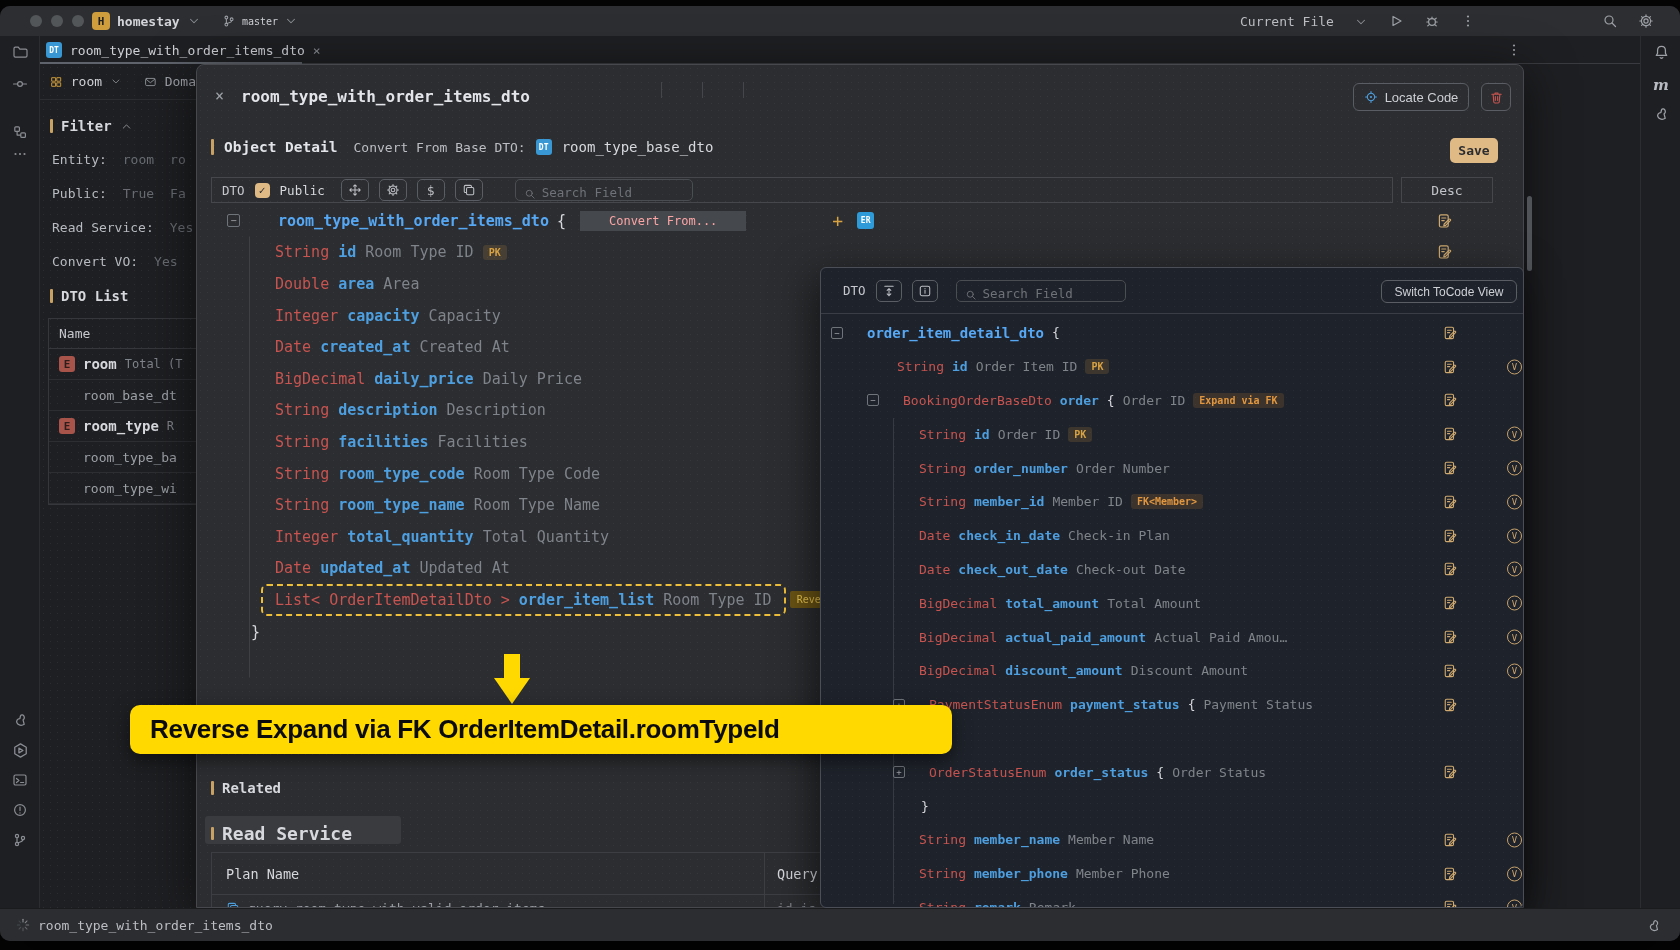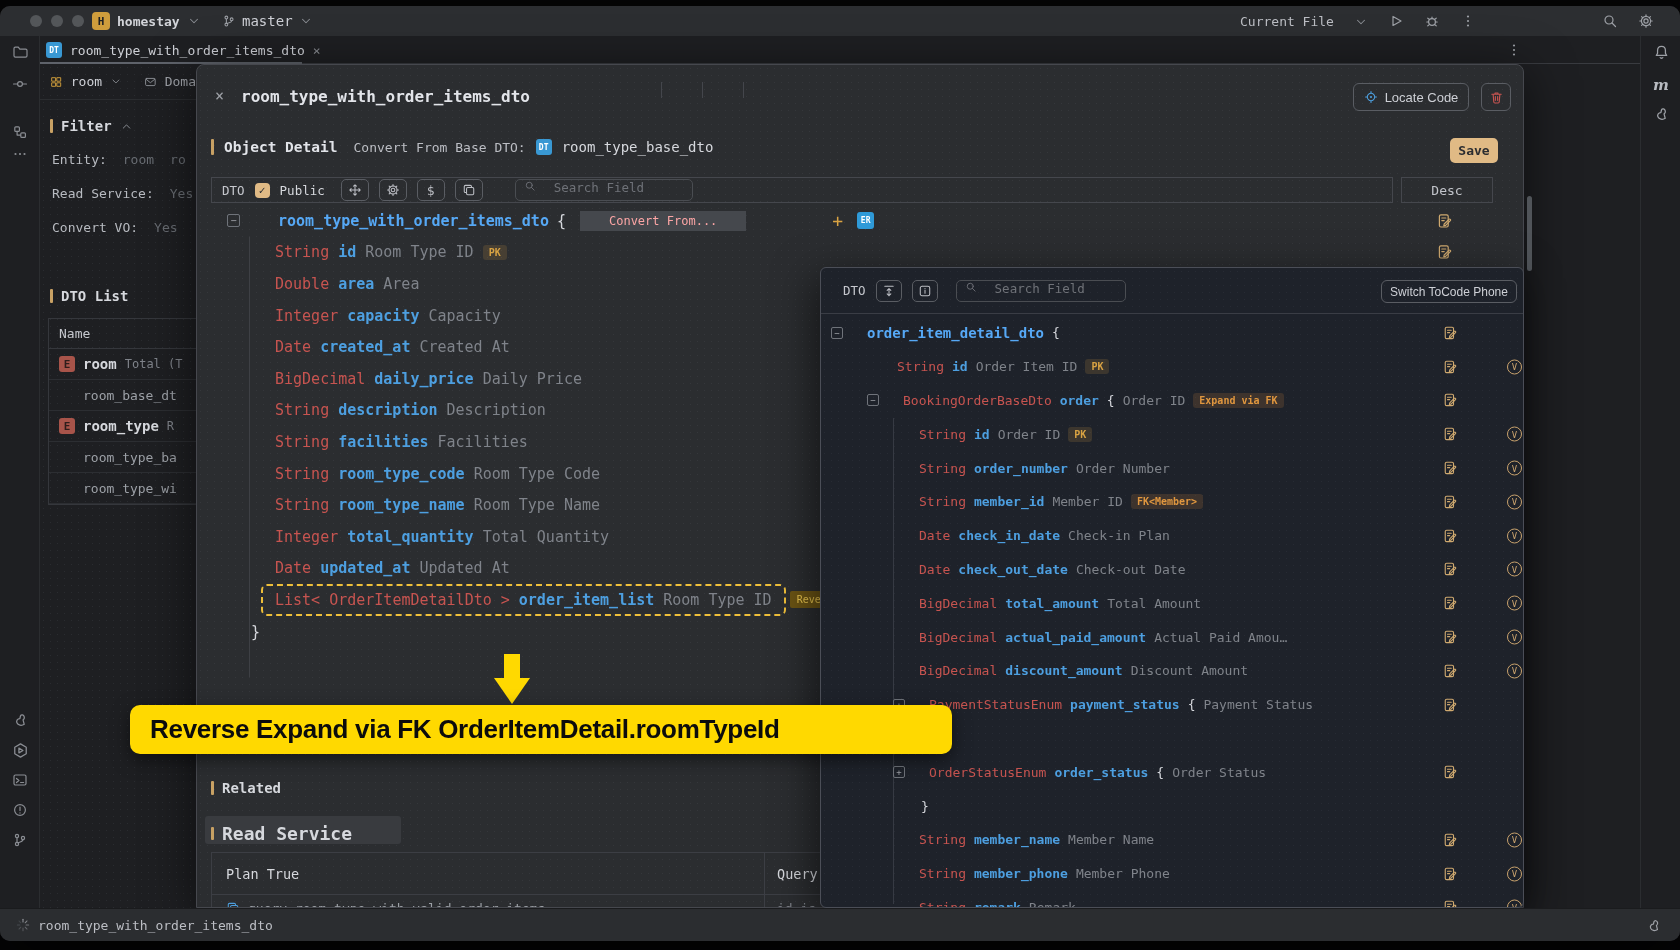--- a/index.html
+++ b/index.html
@@ -7,21 +7,21 @@
   .stage{position:relative;width:1680px;height:950px;overflow:hidden;background:#050506;}
   .window{position:absolute;left:0;top:6px;width:1680px;height:935px;background:#1e1f22;border-radius:10px;overflow:hidden;box-shadow:0 22px 70px rgba(0,0,0,.75);}
   .abs{position:absolute}
   svg.ic{display:block;fill:none;stroke:currentColor;stroke-width:1.2;stroke-linecap:round;stroke-linejoin:round}
 
   
   .titlebar{position:absolute;left:0;top:0;width:100%;height:30px;background:#2c2e31;}
   .light{position:absolute;top:9px;width:12px;height:12px;border-radius:50%;background:#535659}
   .proj{position:absolute;left:92px;top:5px;height:20px;display:flex;align-items:center;gap:7px;color:#d2d4d9;font-size:13px;font-weight:bold}
   .proj-ic{width:18px;height:18px;border-radius:4px;background:#cf9d3c;color:#1e1f22;font-size:11px;font-weight:bold;display:flex;align-items:center;justify-content:center}
-  .branch{position:absolute;left:222px;top:5px;height:20px;display:flex;align-items:center;gap:6px;color:#ced0d6;font-size:14px}
+  .branch{position:absolute;left:222px;top:5px;height:20px;display:flex;align-items:center;gap:6px;color:#ced0d6;font-size:10px}
   .tb-right{position:absolute;left:1240px;top:0;height:30px;display:flex;align-items:center;gap:20px;color:#9da0a6}
   .tb-right .runcfg{display:flex;align-items:flex-end;gap:20px;color:#bcbec4;font-size:13px}
   .tb-far{position:absolute;left:1602px;top:0;height:30px;display:flex;align-items:center;gap:20px;color:#9da0a6}
   .chev{color:#8a8d93}
 
   
   .tabstrip{position:absolute;left:0;top:30px;width:100%;height:28px;background:#1e1f22;border-bottom:1px solid #393b40}
   .tab{position:absolute;left:40px;top:0;height:28px;display:flex;align-items:center;gap:8px;padding:0 10px 0 6px;color:#ced0d6;font-size:13px}
   .tab-underline{position:absolute;left:40px;top:26px;width:262px;height:2px;background:#5f636b}
   .dt-badge{width:16px;height:16px;border-radius:3px;background:#3998d3;color:#fff;font-size:8px;font-weight:bold;display:inline-flex;align-items:center;justify-content:center}
@@ -68,21 +68,21 @@
   .btn-locate{left:1156px;top:18px;width:116px;height:28px}
   .btn-trash{left:1284px;top:18px;width:30px;height:28px;color:#c75450;border-color:#5a5d63}
   .sect-row{position:absolute;left:14px;top:74px;display:flex;align-items:center;gap:10px}
   .sect-row .conv-label{font-size:13px;color:#bcbec4;margin-left:6px}
   .sect-row .basedto{font-size:14px;color:#d6d8dd}
   .btn-save{position:absolute;left:1253px;top:73px;width:48px;height:25px;background:#e0ba85;border:none;border-radius:5px;color:#2b2d30;font-size:13px;font-weight:bold;font-family:inherit}
   .dlg-toolbar{position:absolute;left:14px;top:112px;width:1182px;height:26px;border:1px solid #45474d;display:flex;align-items:center;gap:10px;padding:0 10px;color:#c6c8ce;font-size:12.5px}
   .tool-btn{width:28px;height:22px;border:1px solid #5a5d63;border-radius:5px;display:flex;align-items:center;justify-content:center;color:#bcbec4;background:transparent;font-family:inherit;font-size:13px}
   .chk{width:15px;height:15px;border-radius:4px;background:#e0ba85;display:inline-flex;align-items:center;justify-content:center;color:#2b2d30;font-size:11px;font-weight:bold}
   .chk::after{content:"✓"}
-  .searchbox{display:flex;align-items:flex-start;gap:18px;border:1px solid #4a4d52;border-radius:5px;height:22px;padding:0 8px;color:#6f7278;font-size:12.5px;width:178px}
+  .searchbox{display:flex;align-items:flex-end;gap:6px;border:1px solid #4a4d52;border-radius:5px;height:22px;padding:0 8px;color:#6f7278;font-size:12.5px;width:178px}
   .desc-cell{position:absolute;left:1204px;top:112px;width:92px;height:26px;border:1px solid #45474d;display:flex;align-items:center;justify-content:center;color:#c2c4ca;font-size:13px}
   
   .ltree{position:absolute;left:0;top:140px;width:1328px}
   .lrow,.lrow-root,.lrow-brace{position:relative;height:31.6px;display:flex;align-items:center;font-size:15px;white-space:nowrap}
   .lrow{padding-left:78px}
   .lrow-root{padding-left:30px;gap:14px}
   .lrow-brace{padding-left:54px;color:#d6d8dd}
   .lcol{width:13px;height:13px;border:1px solid #6f737a;border-radius:2px;color:#9da0a6;font-size:10px;display:inline-flex;align-items:center;justify-content:center;margin-right:24px;flex:none}
   .root-name{color:#56a8f5;font-weight:bold}
   .root-brace{color:#d6d8dd;margin-left:-6px}
@@ -387,20 +387,24 @@
             <use href="#i-chevu"></use>
           </svg>
       </div>
       <div class="filt-rows">
 
       <div class="filt-row">
             <span>Entity:</span>
             <span><span class="fv">room</span><span class="fv">ro</span></span>
           </div>
           <div class="filt-row">
+            <span>Public:</span>
+            <span><span class="fv">True</span><span class="fv">Fa</span></span>
+          </div>
+          <div class="filt-row">
             <span>Read Service:</span>
             <span><span class="fv">Yes</span></span>
           </div>
           <div class="filt-row">
             <span>Convert VO:</span>
             <span><span class="fv">Yes</span></span>
           </div>
         </div>
       <div class="sec-title dto-title">
         <span class="sec-bar"></span>
@@ -695,21 +699,21 @@
         <span class="sec-bar"></span>
         <span>Related</span>
       </div>
       <div class="readsvc-hl"></div>
       <div class="sec-title readsvc-title">
         <span class="sec-bar" style="height:13px"></span>
         <span>Read Service</span>
       </div>
       <div class="plan-table">
         <div class="plan-head">
-          <span class="c1">Plan True</span>
+          <span class="c1">Plan Name</span>
           <span class="c2">Query</span>
         </div>
         <div class="plan-row">
           <span class="c1">
             <svg class="ic" width="14" height="14" style="color:#4d9edd">
                 <use href="#i-copy"></use>
               </svg>
             <span>query_room_type_with_valid_order_items</span>
           </span>
           <span class="c2">id is</span>
@@ -730,21 +734,21 @@
             <svg class="ic" width="14" height="14">
               <use href="#i-infosq"></use>
             </svg>
           </button>
         <div class="searchbox" style="width:170px;margin-left:8px">
           <svg class="ic" width="12" height="12">
               <use href="#i-search"></use>
             </svg>
           <span>Search Field</span>
         </div>
-        <button class="btn-outline btn-switch">Switch ToCode Phone</button>
+        <button class="btn-outline btn-switch">Switch ToCode View</button>
       </div>
       <div class="rguide"></div>
       <div class="rtree">
 
       <div class="rrow" style="padding-left: 10px;">
             <span class="rcol">−</span>
             <span class="rroot">order_item_detail_dto</span>
 
             <span class="f-brace">{</span>
 

